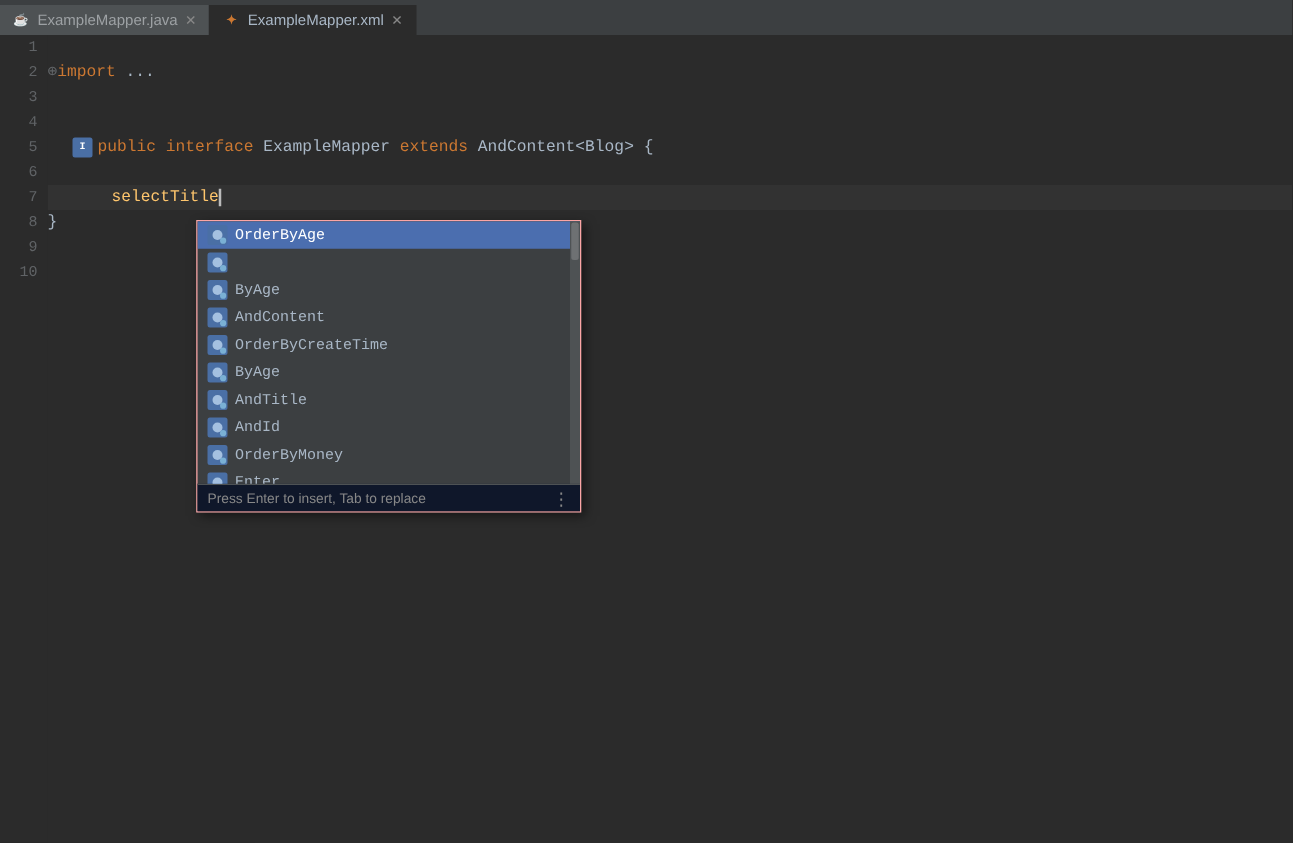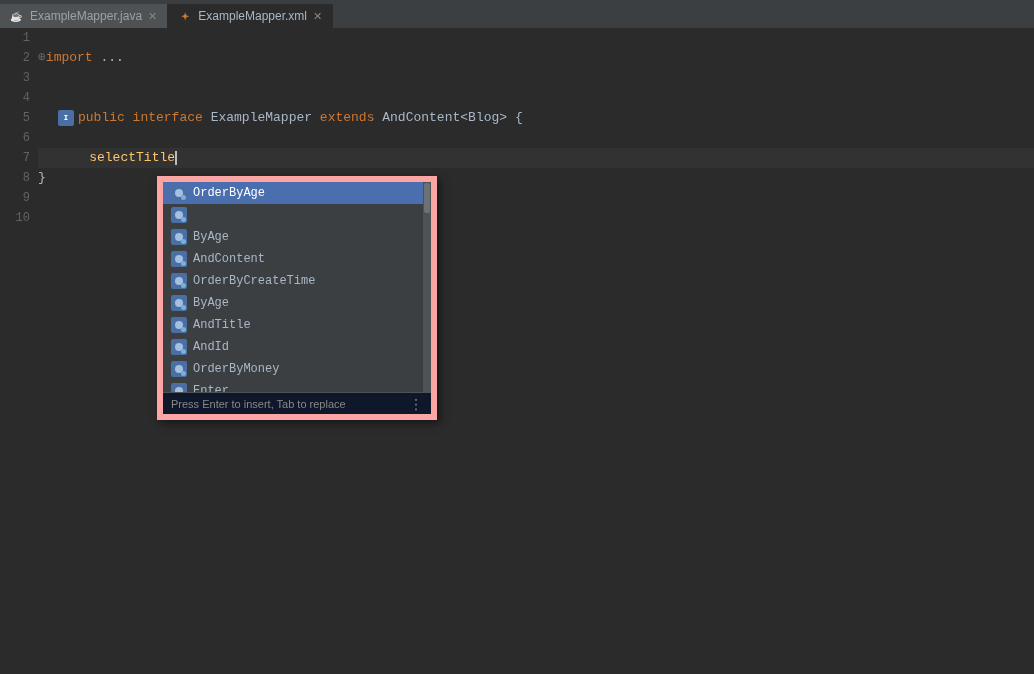--- a/index.html
+++ b/index.html
@@ -145,23 +145,23 @@
       font-weight: bold;
       margin-right: 4px;
       flex-shrink: 0;
     }
 
     
     .autocomplete {
       position: absolute;
       top: 148px;
       left: 119px;
-      width: 280px;
+      width: 308px;
       background: #3c3f41;
-      border: 6px solid #fca5a5;
+      border: 1px solid #fca5a5;
       z-index: 100;
       box-shadow: 3px 3px 8px rgba(0,0,0,0.5);
     }
     .autocomplete-list {
       list-style: none;
       max-height: 210px;
       overflow: hidden;
     }
     .autocomplete-item {
       display: flex;

